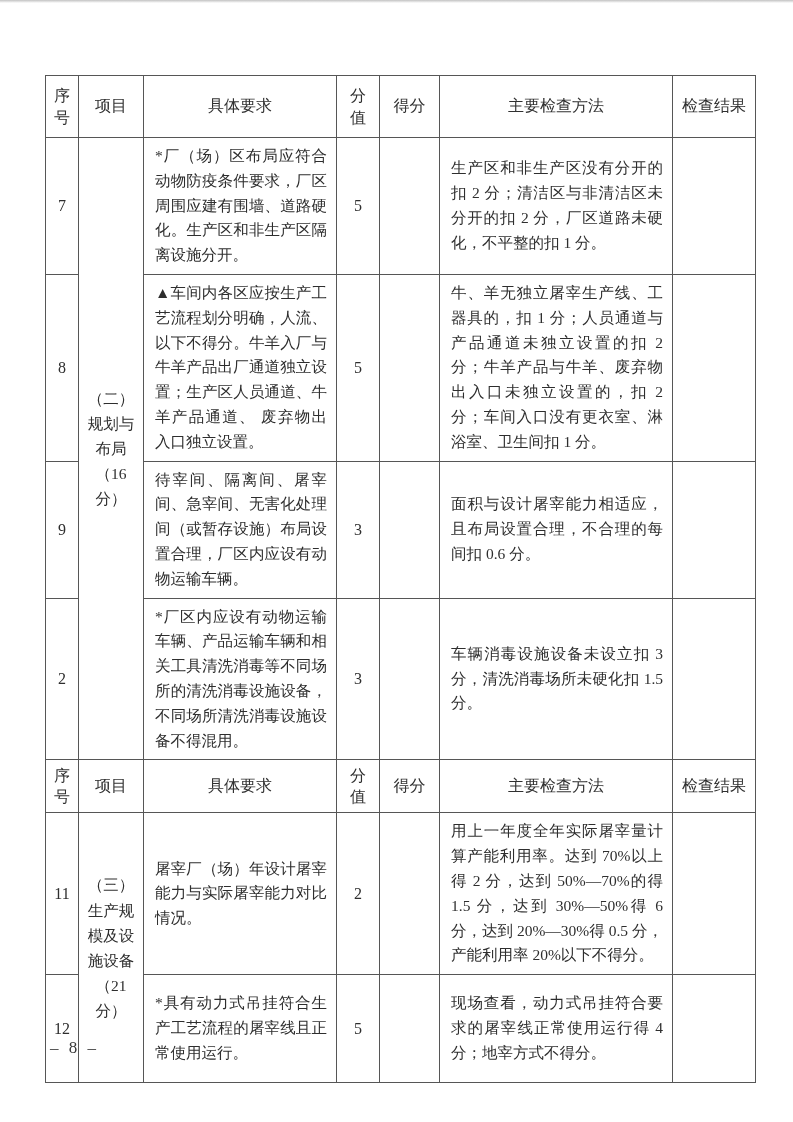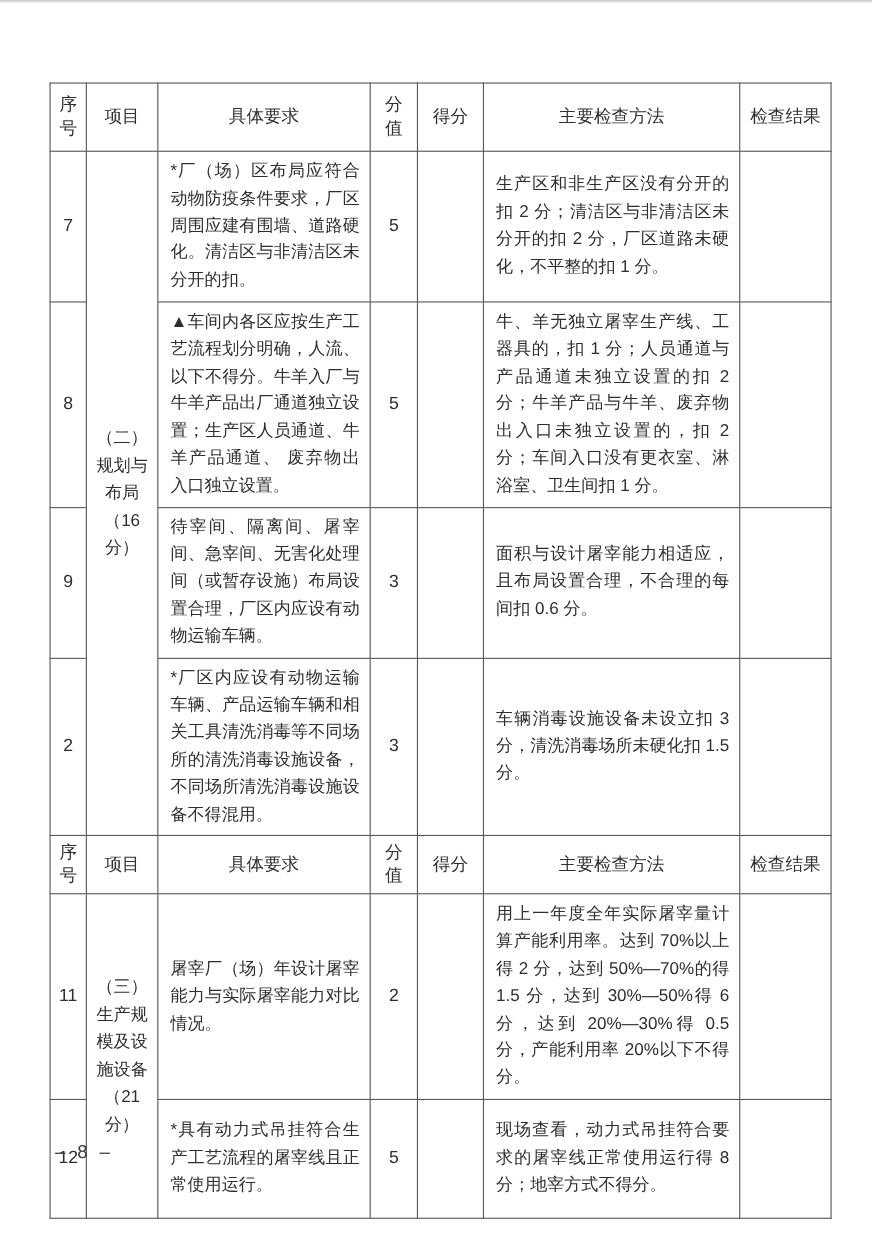--- a/index.html
+++ b/index.html
@@ -2,21 +2,21 @@
 <html><head>
 <meta charset="utf-8">
 <style>
   html, body { margin: 0; padding: 0; background: #ffffff; }
   .page {
     position: relative;
     width: 793px;
     height: 1122px;
     background: #ffffff;
     overflow: hidden;
-    font-family: Liberation Sans, sans-serif;
+    font-family: Liberation Serif, serif;
     color: #2e2e2e;
   }
   .scan-edge-top {
     position: absolute; top: 0; left: 0; right: 0; height: 3px;
     background: linear-gradient(to bottom, #c2c2c2, rgba(255,255,255,0));
   }
   table.score-table {
     position: absolute;
     left: 45px;
     top: 75px;
@@ -100,21 +100,21 @@
       <th class="hcell">检查结果</th>
     </tr>
 
     <tr style="height:135px">
       <td class="cell-no">7</td>
       <td class="cell-category" rowspan="4">（二）
 规划与
 布局
 （16
 分）</td>
-      <td class="cell-req">*厂（场）区布局应符合动物防疫条件要求，厂区周围应建有围墙、道路硬化。清洁区与非清洁区未分开的扣。</td>
+      <td class="cell-req">*厂（场）区布局应符合动物防疫条件要求，厂区周围应建有围墙、道路硬化。生产区和非生产区隔离设施分开。</td>
       <td class="cell-score">5</td>
       <td class="cell-earned"></td>
       <td class="cell-method">生产区和非生产区没有分开的扣 2 分；清洁区与非清洁区未分开的扣 2 分，厂区道路未硬化，不平整的扣 1 分。</td>
       <td class="cell-result"></td>
     </tr>
 
     <tr style="height:165px">
       <td class="cell-no">8</td>
       <td class="cell-req">▲车间内各区应按生产工艺流程划分明确，人流、以下不得分。牛羊入厂与牛羊产品出厂通道独立设置；生产区人员通道、牛羊产品通道、 废弃物出入口独立设置。</td>
       <td class="cell-score">5</td>
@@ -164,20 +164,20 @@
       <td class="cell-earned"></td>
       <td class="cell-method">用上一年度全年实际屠宰量计算产能利用率。达到 70%以上得 2 分，达到 50%—70%的得 1.5 分，达到 30%—50%得 6 分，达到 20%—30%得 0.5 分，产能利用率 20%以下不得分。</td>
       <td class="cell-result"></td>
     </tr>
 
     <tr style="height:108px">
       <td class="cell-no">12</td>
       <td class="cell-req">*具有动力式吊挂符合生产工艺流程的屠宰线且正常使用运行。</td>
       <td class="cell-score">5</td>
       <td class="cell-earned"></td>
-      <td class="cell-method">现场查看，动力式吊挂符合要求的屠宰线正常使用运行得 8 分；地宰方式不得分。</td>
+      <td class="cell-method">现场查看，动力式吊挂符合要求的屠宰线正常使用运行得 4 分；地宰方式不得分。</td>
       <td class="cell-result"></td>
     </tr>
   </tbody>
     </table>
 
   <div class="page-number">– 8 –</div>
 </div>
 
 </body></html>

